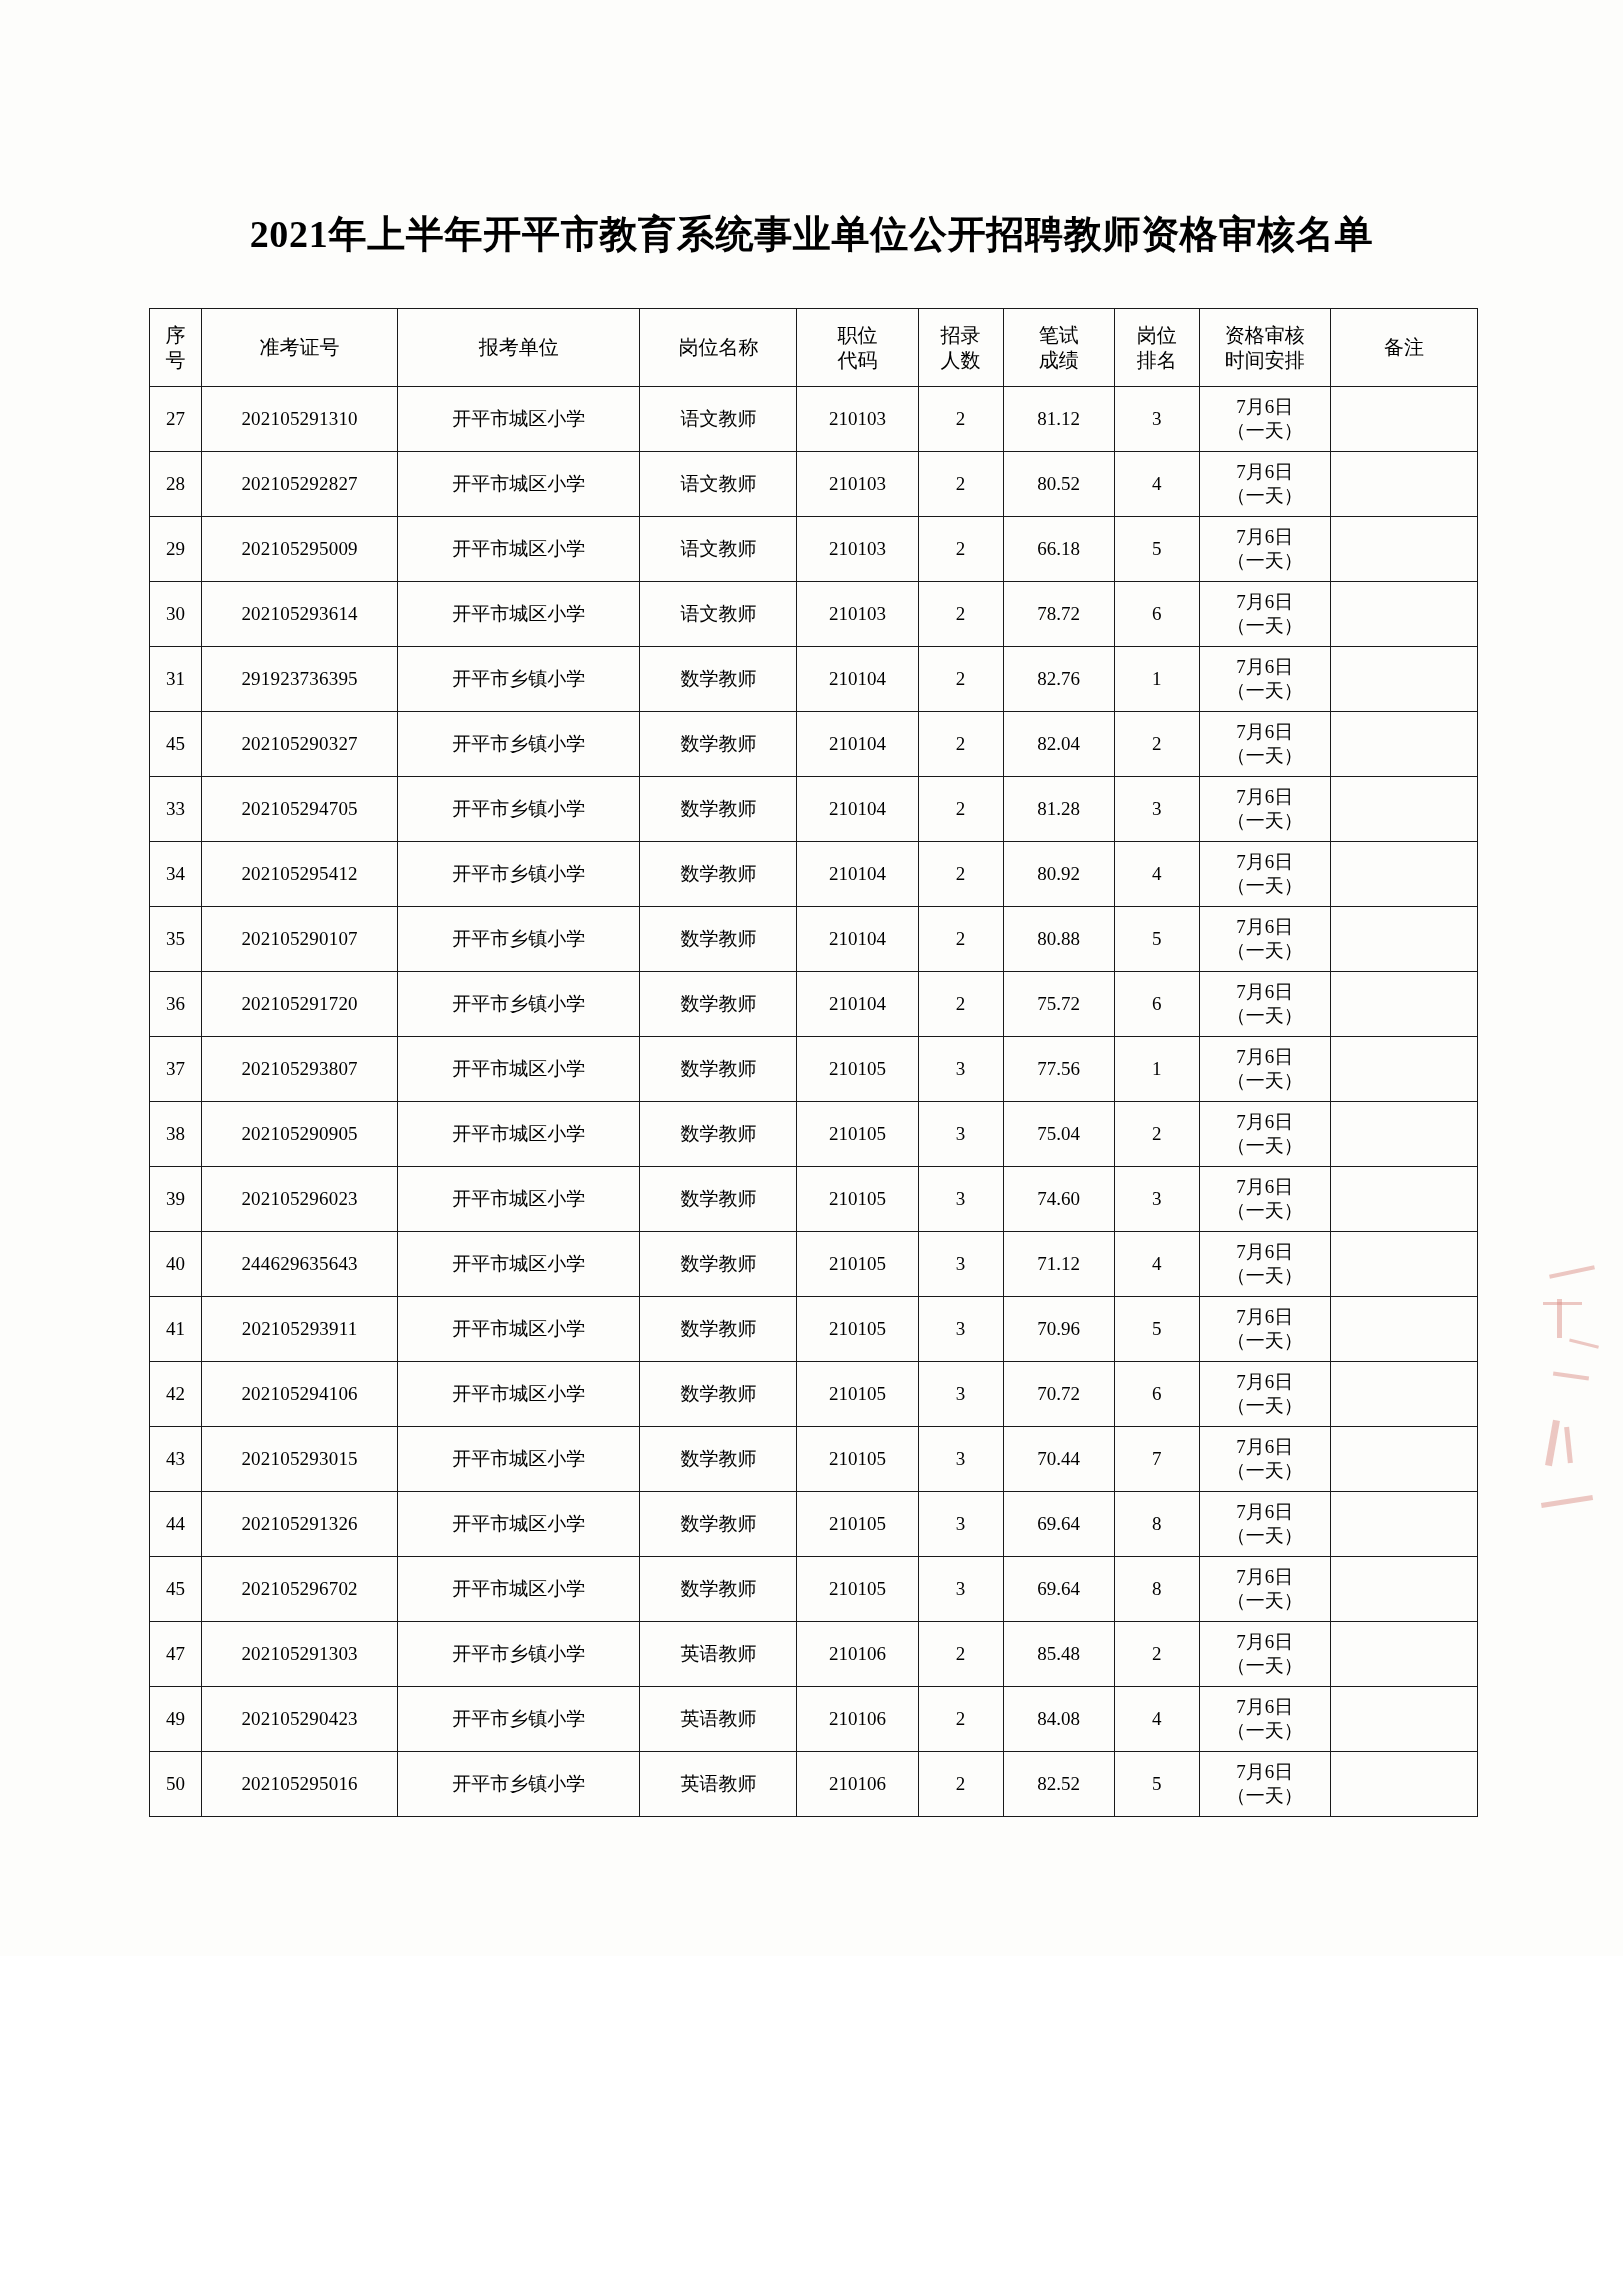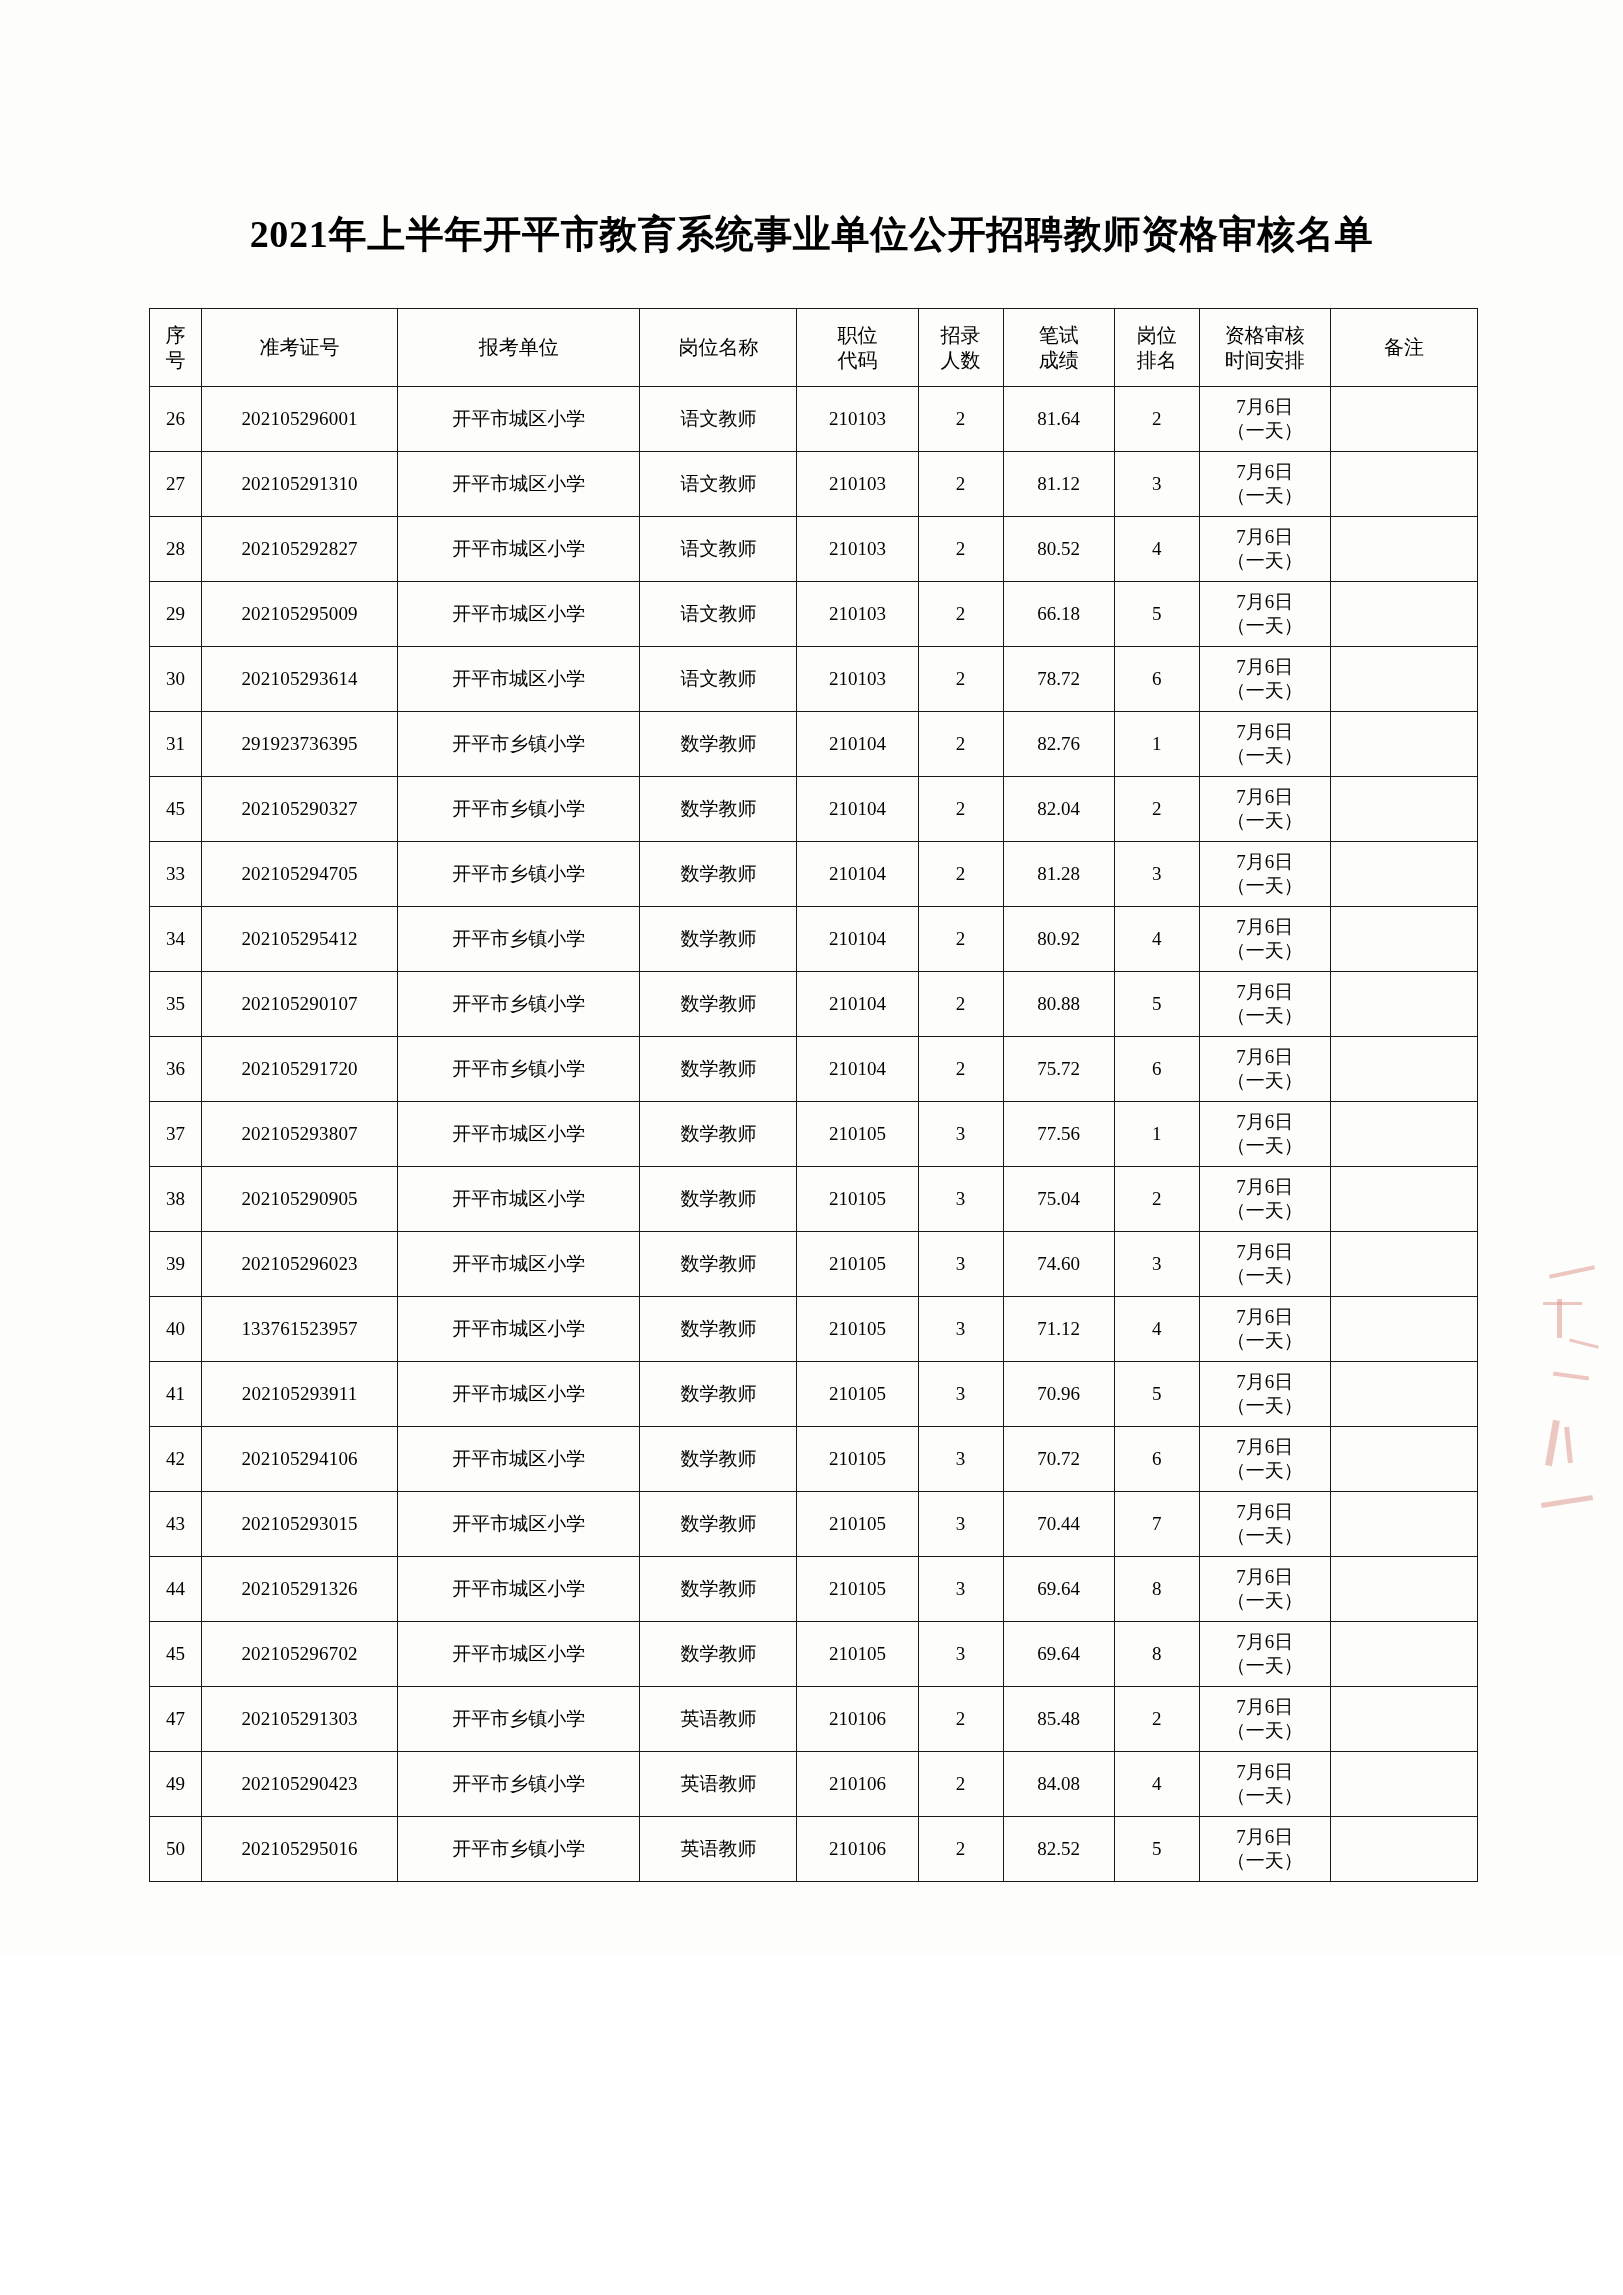--- a/index.html
+++ b/index.html
@@ -172,86 +172,71 @@
           </th>
           <th class="two-line">
             <span>资格审核</span>
             <span>时间安排</span>
           </th>
           <th>备注</th>
         </tr>
       </thead>
       <tbody id="table-body">
           <tr>
-            <td>26</td>
-            <td class="ticket-cell">202105296001</td>
+            <td>27</td>
+            <td class="ticket-cell">202105291310</td>
             <td>开平市城区小学</td>
             <td>语文教师</td>
             <td>210103</td>
             <td>2</td>
-            <td class="score-cell">81.64</td>
-            <td>2</td>
-            <td class="time-cell">
-              <span>7月6日</span>
-              <span>（一天）</span>
-            </td>
-            <td></td>
-          </tr>
-          <tr>
-            <td>27</td>
-            <td class="ticket-cell">202105291310</td>
+            <td class="score-cell">81.12</td>
+            <td>3</td>
+            <td class="time-cell">
+              <span>7月6日</span>
+              <span>（一天）</span>
+            </td>
+            <td></td>
+          </tr>
+          <tr>
+            <td>28</td>
+            <td class="ticket-cell">202105292827</td>
             <td>开平市城区小学</td>
             <td>语文教师</td>
             <td>210103</td>
             <td>2</td>
-            <td class="score-cell">81.12</td>
-            <td>3</td>
-            <td class="time-cell">
-              <span>7月6日</span>
-              <span>（一天）</span>
-            </td>
-            <td></td>
-          </tr>
-          <tr>
-            <td>28</td>
-            <td class="ticket-cell">202105292827</td>
+            <td class="score-cell">80.52</td>
+            <td>4</td>
+            <td class="time-cell">
+              <span>7月6日</span>
+              <span>（一天）</span>
+            </td>
+            <td></td>
+          </tr>
+          <tr>
+            <td>29</td>
+            <td class="ticket-cell">202105295009</td>
             <td>开平市城区小学</td>
             <td>语文教师</td>
             <td>210103</td>
             <td>2</td>
-            <td class="score-cell">80.52</td>
-            <td>4</td>
-            <td class="time-cell">
-              <span>7月6日</span>
-              <span>（一天）</span>
-            </td>
-            <td></td>
-          </tr>
-          <tr>
-            <td>29</td>
-            <td class="ticket-cell">202105295009</td>
+            <td class="score-cell">66.18</td>
+            <td>5</td>
+            <td class="time-cell">
+              <span>7月6日</span>
+              <span>（一天）</span>
+            </td>
+            <td></td>
+          </tr>
+          <tr>
+            <td>30</td>
+            <td class="ticket-cell">202105293614</td>
             <td>开平市城区小学</td>
             <td>语文教师</td>
             <td>210103</td>
             <td>2</td>
-            <td class="score-cell">66.18</td>
-            <td>5</td>
-            <td class="time-cell">
-              <span>7月6日</span>
-              <span>（一天）</span>
-            </td>
-            <td></td>
-          </tr>
-          <tr>
-            <td>30</td>
-            <td class="ticket-cell">202105293614</td>
-            <td>开平市城区小学</td>
-            <td>语文教师</td>
-            <td>210103</td>
-            <td>2</td>
             <td class="score-cell">78.72</td>
             <td>6</td>
             <td class="time-cell">
               <span>7月6日</span>
               <span>（一天）</span>
             </td>
             <td></td>
           </tr>
           <tr>
             <td>31</td>
@@ -383,21 +368,21 @@
             <td class="score-cell">74.60</td>
             <td>3</td>
             <td class="time-cell">
               <span>7月6日</span>
               <span>（一天）</span>
             </td>
             <td></td>
           </tr>
           <tr>
             <td>40</td>
-            <td class="ticket-cell">133761523957</td>
+            <td class="ticket-cell">244629635643</td>
             <td>开平市城区小学</td>
             <td>数学教师</td>
             <td>210105</td>
             <td>3</td>
             <td class="score-cell">71.12</td>
             <td>4</td>
             <td class="time-cell">
               <span>7月6日</span>
               <span>（一天）</span>
             </td>

